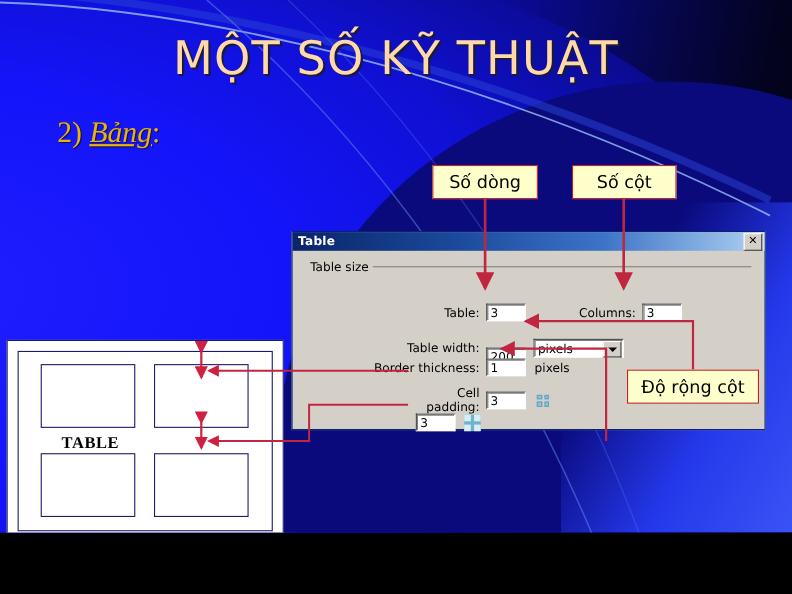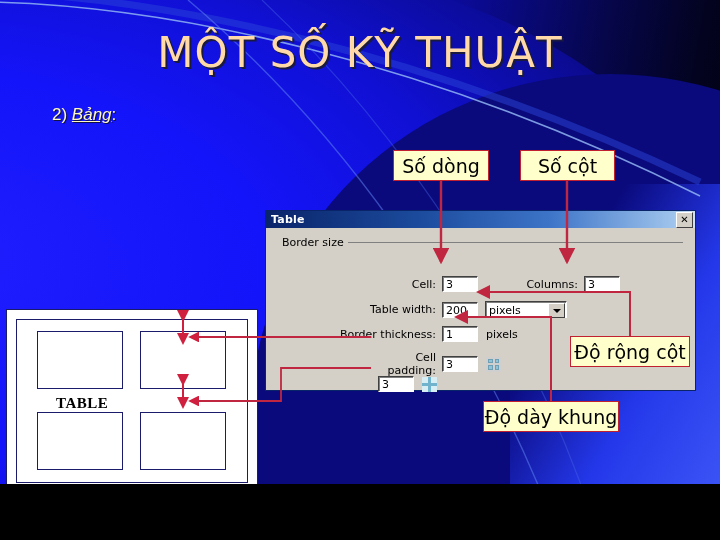--- a/index.html
+++ b/index.html
@@ -39,36 +39,36 @@
   .title{
     position:absolute;left:0;top:28px;width:720px;text-align:center;
     font-size:42px;letter-spacing:1px;
     color:#ffd9a8;
     text-shadow:2px 2px 0 #1a1a40, 1px 1px 0 #1a1a40;
     font-family:"DejaVu Sans", sans-serif;
     font-weight:400;
   }
   
   .lt{
-    position:absolute;color:#fef9c3;
-    font-family:Liberation Sans, sans-serif;
-    font-size:17px;
+    position:absolute;color:#eab308;
+    font-family:Liberation Serif, serif;
+    font-size:27px;
     text-shadow:1px 1px 0 #10104a;
   }
   .lt1{left:52px;top:105px;}
   .lt1 u{font-style:italic;}
   .lt2{left:72px;top:148px;}
   
   .callout{
     position:absolute;
     background:#ffffcc;
     border:1px solid #c02030;
     color:#000;
     font-family:"DejaVu Sans", sans-serif;
-    font-size:19px;
+    font-size:16px;
     display:flex;align-items:center;justify-content:center;
     box-sizing:border-box;
     z-index:40;
   }
   #co-rows{left:393px;top:150px;width:96px;height:31px;}
   #co-cols{left:520px;top:150px;width:95px;height:31px;}
   #co-colw{left:570px;top:336px;width:120px;height:31px;}
   #co-border{left:483px;top:401px;width:136px;height:31px;}
   
   .conn{position:absolute;left:0;top:0;width:720px;height:540px;pointer-events:none;z-index:30;}
@@ -207,35 +207,35 @@
     <div class="cell c4"></div>
     <div class="tlabel">TABLE</div>
   </div>
 
   <div id="dlg">
     <div class="tbar">
       <span class="ttl">Table</span>
       <span class="closebtn">✕</span>
     </div>
     <div class="body">
-      <div class="grouplbl">Border size</div>
+      <div class="grouplbl">Table size</div>
       <div class="grouprule"></div>
 
       <div class="row" style="left:130px;top:48px;">
-        <span class="rlbl" style="width:40px;">Cell:</span>
+        <span class="rlbl" style="width:40px;">Table:</span>
         <span class="fld" style="width:36px;margin-left:6px;">3</span>
       </div>
       <div class="row" style="left:230px;top:48px;margin-left:24px;">
         <span class="rlbl" style="width:58px;">Columns:</span>
         <span class="fld" style="width:36px;margin-left:6px;">3</span>
       </div>
 
       <div class="row" style="left:100px;top:73px;">
         <span class="rlbl" style="width:70px;">Table width:</span>
-        <span class="fld" style="width:36px;margin-left:6px;">200</span>
+        <span class="fld" style="width:36px;margin-left:6px;margin-top:15px;">200</span>
         <span class="combo" style="margin-left:7px;">
           <span>pixels</span>
           <span class="arrow">
               <i></i>
             </span>
         </span>
       </div>
 
       <div class="row" style="left:72px;top:98px;">
         <span class="rlbl" style="width:98px;">Border thickness:</span>
@@ -262,15 +262,14 @@
             <b></b>
             <b></b>
           </span>
       </div>
     </div>
   </div>
 
   <div class="callout" id="co-rows">Số dòng</div>
   <div class="callout" id="co-cols">Số cột</div>
   <div class="callout" id="co-colw">Độ rộng cột</div>
-  <div class="callout" id="co-border">Độ dày khung</div>
 
 </div>
 
 </body></html>

